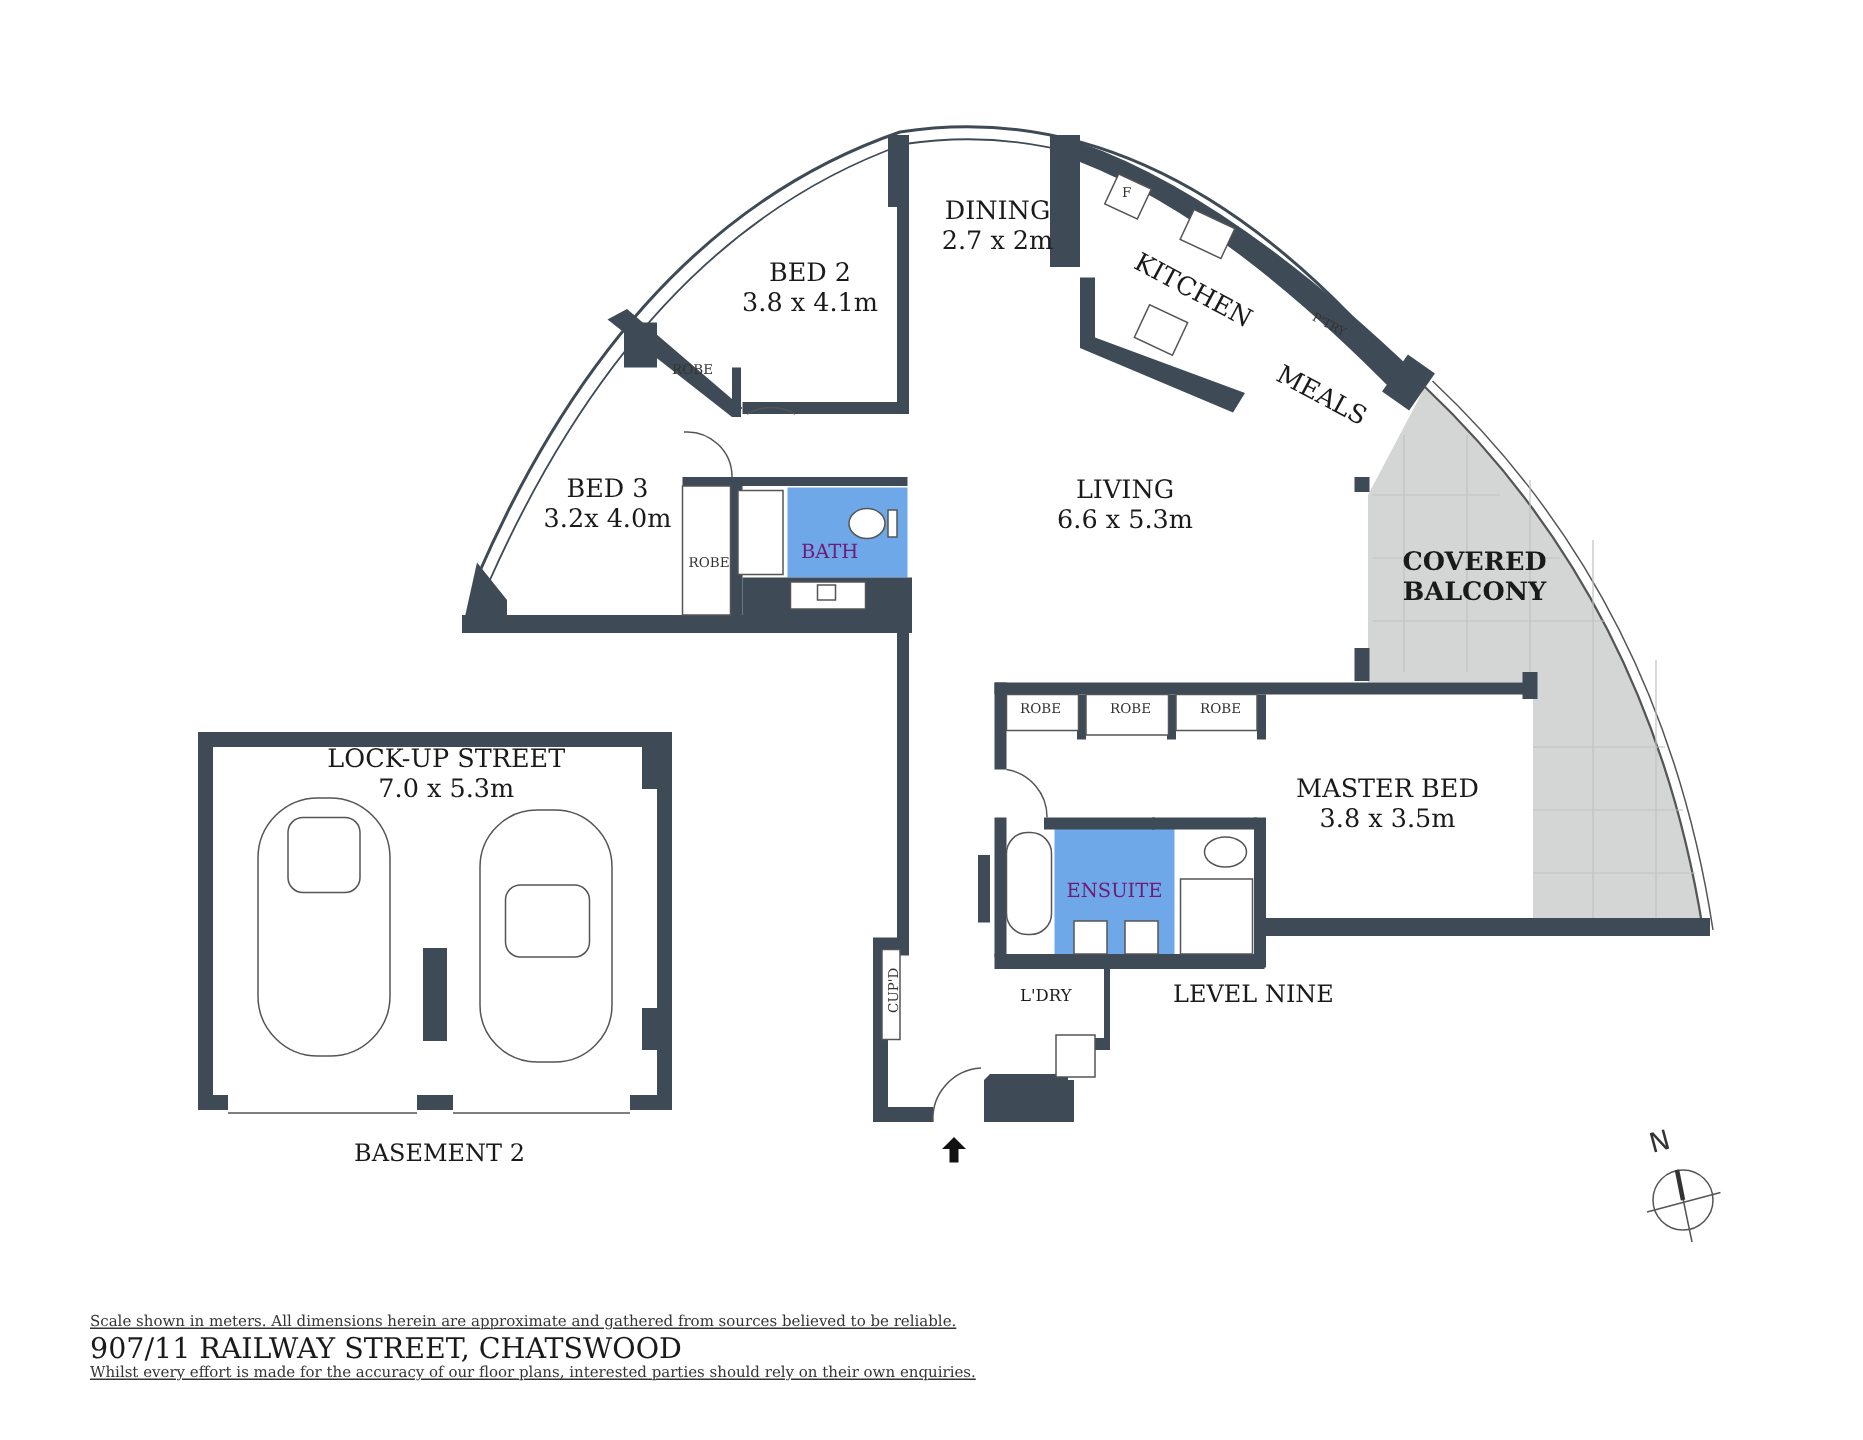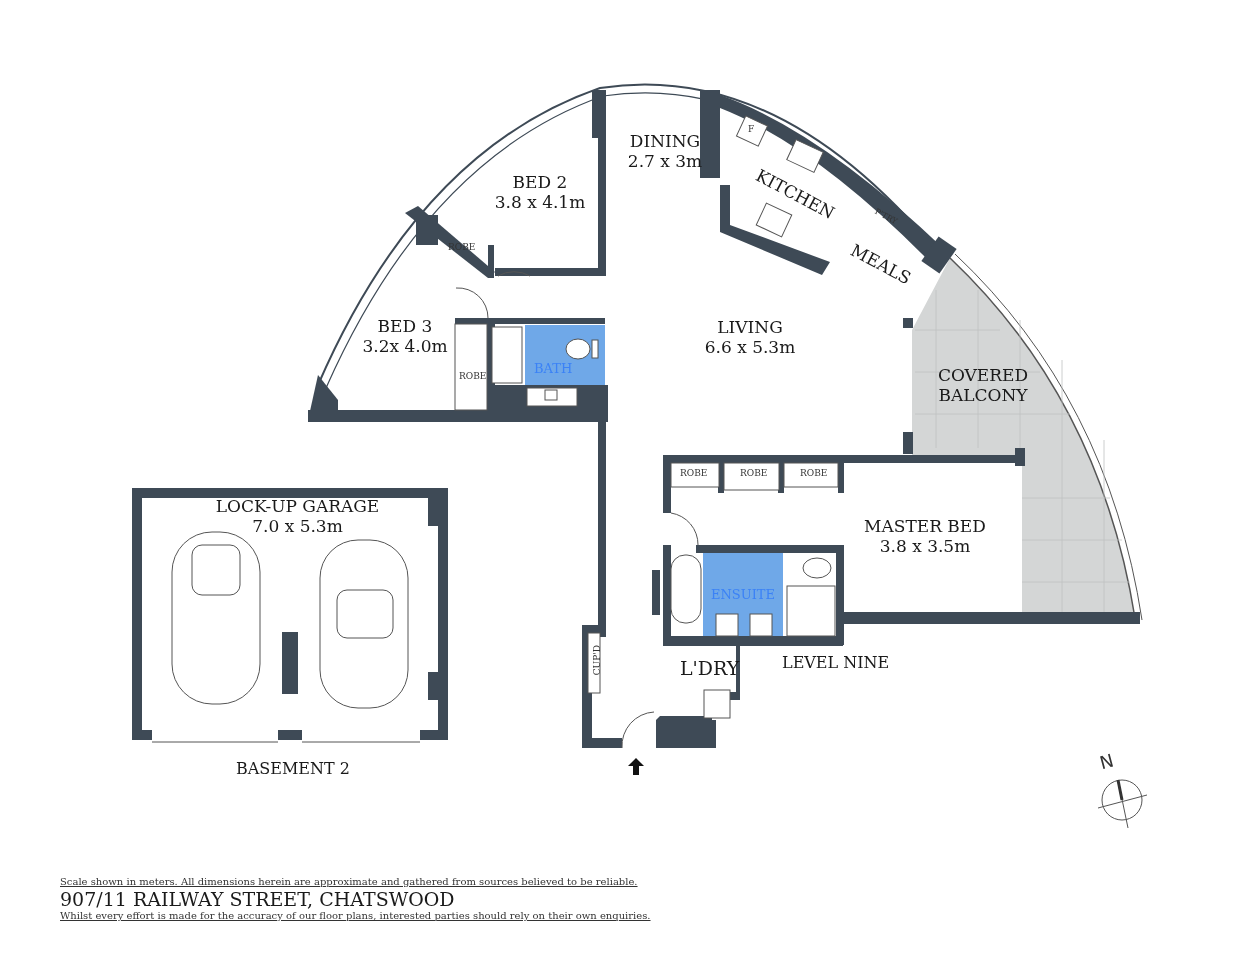--- a/index.html
+++ b/index.html
@@ -1,21 +1,21 @@
 <!DOCTYPE html>
 <html><head>
   <meta charset="utf-8">
   <style>
     html, body { margin:0; padding:0; background:#ffffff; }
     body { width:1242px; height:960px; position:relative; overflow:hidden; font-family:"DejaVu Serif", serif; color:#1a1a1a; }
     #plan { position:absolute; left:0; top:0; width:1242px; height:960px; }
     .lbl { position:absolute; text-align:center; font-family:"DejaVu Serif", serif; color:#1a1a1a; line-height:1.15; white-space:nowrap; }
     .room-name { font-size:17px; }
     .small { font-size:9px; color:#333; }
-    .wet { color:#3b82f6; font-size:13px; }
+    .wet { color:#701a75; font-size:13px; }
     .title { position:absolute; left:60px; top:848px; font-size:19px; font-family:"DejaVu Serif", serif; color:#1a1a1a; white-space:nowrap;margin-top:40px; }
     .disc { position:absolute; left:60px; font-size:10px; color:#333; font-family:"DejaVu Serif", serif; white-space:nowrap;text-decoration:underline; }
   </style>
 </head>
 <body>
 
 <svg id="plan" viewBox="0 0 1242 960" xmlns="http://www.w3.org/2000/svg">
 
   <g>
     <path d="M912,448 L912,330 L950,258 Q1100,400 1135,618 L1022,618 L1022,455 L912,455 Z" fill="#d4d6d6"></path>
@@ -149,21 +149,21 @@
   <g stroke="#555" fill="none">
     <circle cx="1122" cy="800" r="20"></circle>
     <line x1="1098" y1="808" x2="1147" y2="795"></line>
     <line x1="1118" y1="780" x2="1128" y2="828"></line>
     <line x1="1118" y1="780" x2="1122" y2="800" stroke="#333" stroke-width="3"></line>
   </g>
 </svg>
 
 <div class="lbl room-name" style="left:620px;top:132px;width:90px;">
     <div>DINING</div>
-    <div>2.7 x 3m</div>
+    <div>2.7 x 2m</div>
   </div>
 
 <div class="lbl room-name" style="left:480px;top:173px;width:120px;">
     <div>BED 2</div>
     <div>3.8 x 4.1m</div>
   </div>
 
 <div class="lbl room-name" style="left:350px;top:317px;width:110px;">
     <div>BED 3</div>
     <div>3.2x 4.0m</div>
@@ -172,38 +172,38 @@
 <div class="lbl room-name" style="left:690px;top:318px;width:120px;">
     <div>LIVING</div>
     <div>6.6 x 5.3m</div>
   </div>
 
 <div class="lbl room-name" style="left:752px;top:185px;transform:rotate(28deg);">KITCHEN</div>
 <div class="lbl room-name" style="left:848px;top:255px;transform:rotate(28deg);">MEALS</div>
 <div class="lbl small" style="left:874px;top:212px;transform:rotate(28deg);font-size:8px;">P'TRY</div>
 <div class="lbl small" style="left:748px;top:124px;">F</div>
 
-<div class="lbl room-name" style="left:928px;top:366px;width:110px;">
+<div class="lbl room-name" style="left:928px;top:366px;width:110px;font-weight:bold;">
     <div>COVERED</div>
     <div>BALCONY</div>
   </div>
 
 <div class="lbl room-name" style="left:855px;top:517px;width:140px;">
     <div>MASTER BED</div>
     <div>3.8 x 3.5m</div>
   </div>
 
 <div class="lbl room-name" style="left:200px;top:497px;width:195px;">
-    <div>LOCK-UP GARAGE</div>
+    <div>LOCK-UP STREET</div>
     <div>7.0 x 5.3m</div>
   </div>
 
 <div class="lbl wet" style="left:534px;top:362px;">BATH</div>
 <div class="lbl wet" style="left:711px;top:588px;">ENSUITE</div>
-<div class="lbl" style="left:680px;top:658px;font-size:19px;">L'DRY</div>
+<div class="lbl" style="left:680px;top:658px;font-size:11px;">L'DRY</div>
 <div class="lbl small" style="left:582px;top:655px;transform:rotate(-90deg);">CUP'D</div>
 
 <div class="lbl small" style="left:448px;top:242px;">ROBE</div>
 <div class="lbl small" style="left:459px;top:371px;">ROBE</div>
 <div class="lbl small" style="left:680px;top:468px;">ROBE</div>
 <div class="lbl small" style="left:740px;top:468px;">ROBE</div>
 <div class="lbl small" style="left:800px;top:468px;">ROBE</div>
 
 <div class="lbl" style="left:782px;top:654px;font-size:16px;">LEVEL NINE</div>
 <div class="lbl" style="left:236px;top:760px;font-size:16px;">BASEMENT 2</div>

